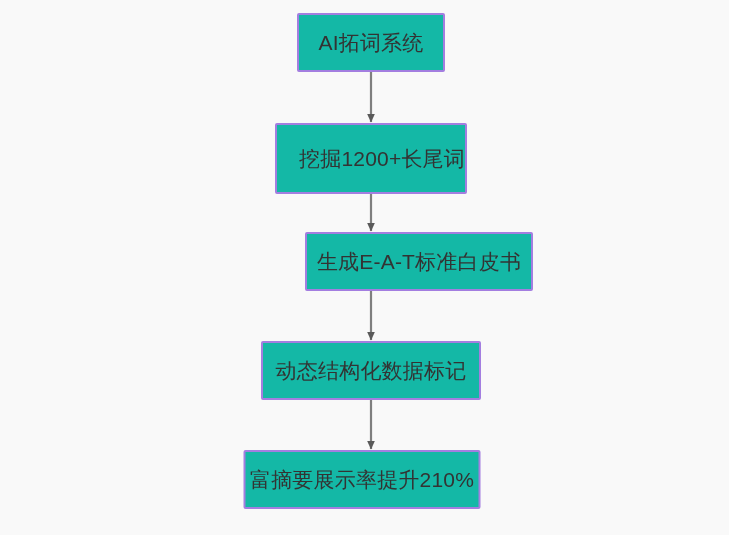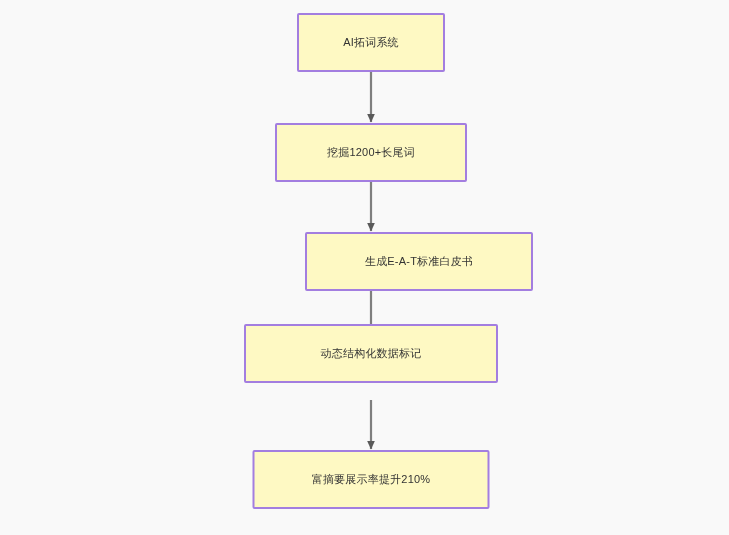--- a/index.html
+++ b/index.html
@@ -14,28 +14,28 @@
     overflow: hidden;
   }
   #flowchart {
     position: relative;
     width: 729px;
     height: 535px;
   }
   .node {
     position: absolute;
     box-sizing: border-box;
-    background: #fef9c3;
+    background: #14b8a6;
     border: 2px solid #a37ee0;
     border-radius: 2px;
     display: flex;
     align-items: center;
     justify-content: center;
     color: #333333;
-    font-size: 11px;
+    font-size: 21px;
     line-height: 1.2;
     letter-spacing: 0.2px;
     white-space: nowrap;
     transform: translateX(-50%);
   }
   .node-label {
     pointer-events: none;
   }
   .edge-layer {
     position: absolute;
@@ -60,29 +60,29 @@
     <line x1="371" y1="72" x2="371" y2="122" stroke="#7f7f7f" stroke-width="2.2" marker-end="url(#arrowhead)"></line>
     <line x1="371" y1="182" x2="371" y2="231" stroke="#7f7f7f" stroke-width="2.2" marker-end="url(#arrowhead)"></line>
     <line x1="371" y1="291" x2="371" y2="340" stroke="#7f7f7f" stroke-width="2.2" marker-end="url(#arrowhead)"></line>
     <line x1="371" y1="400" x2="371" y2="449" stroke="#7f7f7f" stroke-width="2.2" marker-end="url(#arrowhead)"></line>
   </svg>
 
   <div class="node" style="left:371px; top:13px; width:148px; height:59px;">
     <span class="node-label">AI拓词系统</span>
   </div>
 
-  <div class="node" style="left:371px; top:123px; width:192px; height:59px;">
+  <div class="node" style="left:371px; top:123px; width:192px; height:71px;justify-content:flex-end;">
     <span class="node-label">挖掘1200+长尾词</span>
   </div>
 
   <div class="node" style="left:371px; top:232px; width:228px; height:59px;margin-left:48px;">
     <span class="node-label">生成E-A-T标准白皮书</span>
   </div>
 
-  <div class="node" style="left:371px; top:324px; width:254px; height:59px;">
+  <div class="node" style="left:371px; top:341px; width:220px; height:59px;">
     <span class="node-label">动态结构化数据标记</span>
   </div>
 
-  <div class="node" style="left:371px; top:450px; width:237px; height:59px;">
+  <div class="node" style="left:362px; top:450px; width:237px; height:59px;">
     <span class="node-label">富摘要展示率提升210%</span>
   </div>
 
 </div>
 
 </body></html>

